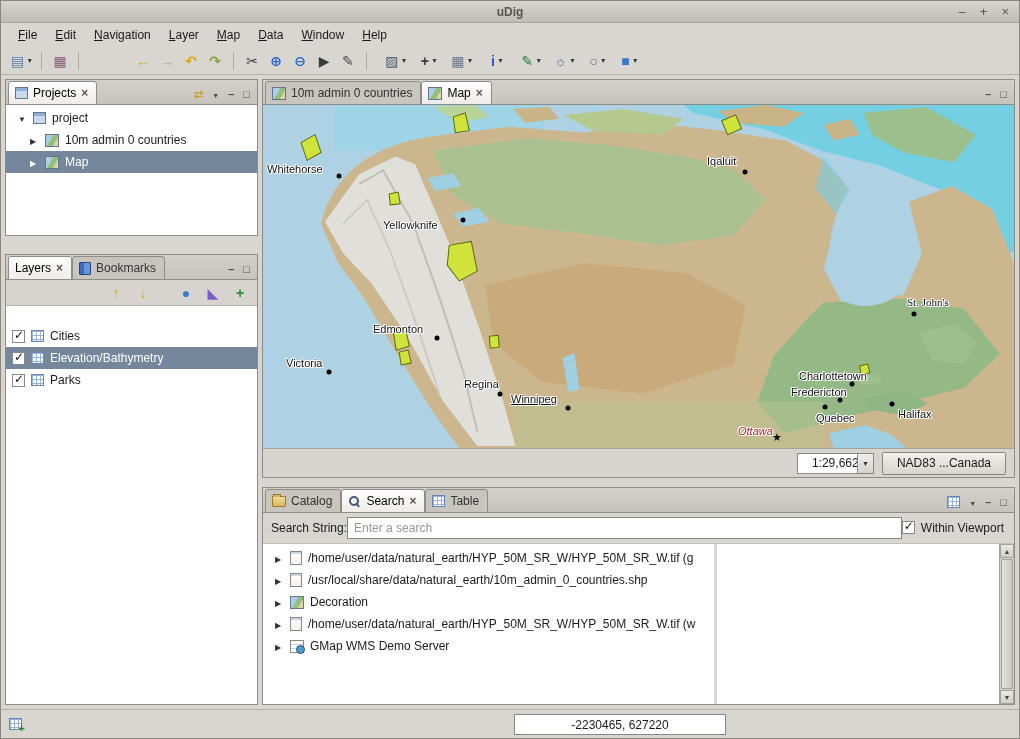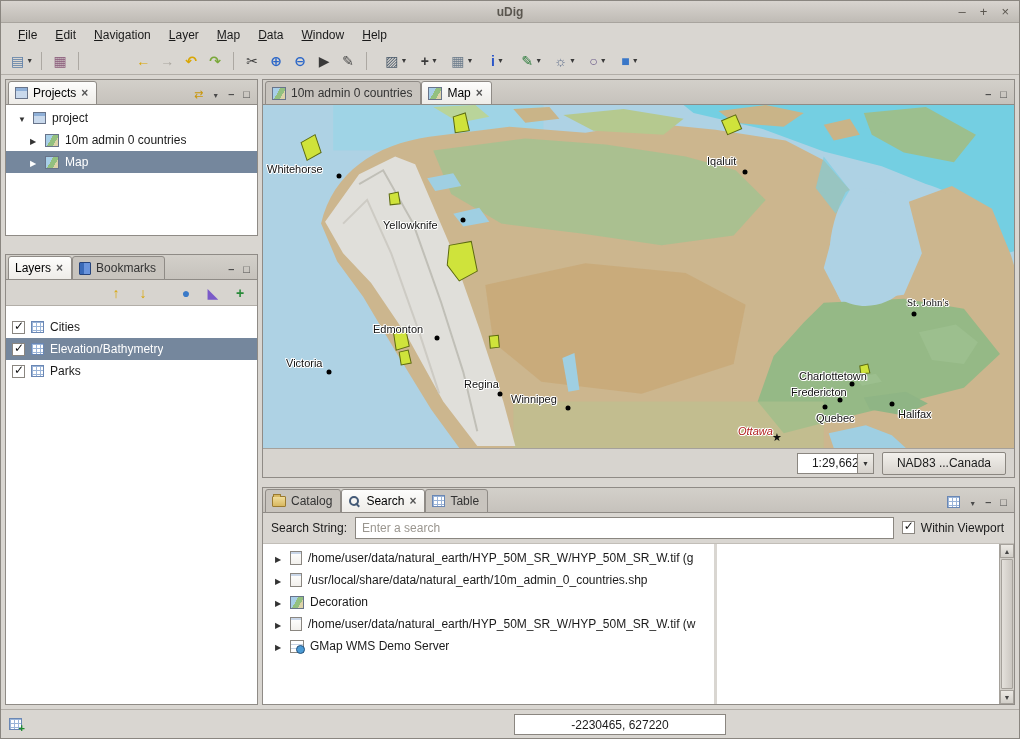--- a/index.html
+++ b/index.html
@@ -46,21 +46,21 @@
 .tree-row{display:flex;align-items:center;gap:6px;height:22px;padding-left:12px;white-space:nowrap;overflow:hidden}
 .tree-row.child{padding-left:24px}
 .tree-row.selected{background:#75879d;color:#fff}
 .tri{flex:none;width:9px}
 .tri::before{content:"▶";font-size:8px;color:#333}
 .tri.open::before{content:"▼"}
 .tree-row.selected .tri::before{color:#fff}
 .rt{overflow:hidden;text-overflow:clip}
 
 .layers-toolbar{height:26px;display:flex;align-items:center;justify-content:flex-end;gap:3px;padding-right:5px;background:#d7d4cf;border-bottom:1px solid #b2aea8;flex:none}
-.layers-list{flex:1;background:#fff;padding-top:10px;min-height:0}
+.layers-list{flex:1;background:#fff;padding-top:19px;min-height:0}
 .layer-row{display:flex;align-items:center;gap:6px;height:22px;padding-left:6px}
 .layer-row.selected{background:#75879d;color:#fff}
 .cb{flex:none;width:13px;height:13px;background:#fff;border:1px solid #8a8680;position:relative}
 .cb.checked::after{content:"✓";position:absolute;left:1px;top:-3px;font-size:12px;color:#111}
 
 .ic{display:inline-block;flex:none}
 .ic-projects{width:13px;height:12px;background:#c9d9ec;border:1px solid #68748a;box-shadow:inset 0 3px 0 #8fb0d8}
 .ic-map{width:14px;height:13px;background:linear-gradient(120deg,#a8cfe8 0 40%,#93c07f 40% 72%,#ddd3a8 72%);border:1px solid #68748a}
 .ic-grid{width:13px;height:12px;background-color:#fff;border:1px solid #6a87b4;background-image:linear-gradient(#9ab4d8 1px,transparent 1px),linear-gradient(90deg,#9ab4d8 1px,transparent 1px);background-size:4px 4px}
 .ic-book{width:12px;height:13px;background:linear-gradient(90deg,#3a6ab8 0 45%,#6a94dc 45%);border:1px solid #27447c;border-radius:1px}
@@ -81,21 +81,21 @@
 .city-marker{position:absolute;width:5px;height:5px;background:#000;border-radius:50%;transform:translate(-50%,-50%)}
 .city-marker.star{width:auto;height:auto;background:none;border-radius:0;font-size:11px;color:#111;line-height:1}
 .city-label{position:absolute;font-size:11px;color:#111;white-space:nowrap;
   text-shadow:-1px 0 #fff,1px 0 #fff,0 -1px #fff,0 1px #fff,1px 1px #fff,-1px -1px #fff}
 .map-footer{height:28px;background:#d7d4cf;display:flex;align-items:center;justify-content:flex-end;gap:8px;padding-right:8px;flex:none}
 .scale-combo{display:flex;align-items:stretch;height:21px}
 .scale-value{width:60px;background:#fff;border:1px solid #8a8680;border-right:none;display:flex;align-items:center;padding-left:14px;overflow:hidden;white-space:nowrap}
 .scale-dd{width:17px;background:linear-gradient(#f0eeea,#d6d2cc);border:1px solid #8a8680;display:flex;align-items:center;justify-content:center;font-size:7px;color:#333}
 .crs-button{height:23px;padding:0 14px;background:linear-gradient(#f2f0ec,#d8d4ce);border:1px solid #8a8680;border-radius:2px;display:flex;align-items:center;white-space:nowrap}
 
-.search-row{height:31px;display:flex;align-items:center;gap:8px;padding:0 8px;background:#d9d6d1;border-bottom:1px solid #c2beb8;flex:none}
+.search-row{height:31px;display:flex;align-items:center;padding:0 8px;background:#d9d6d1;border-bottom:1px solid #c2beb8;flex:none}
 .search-input{flex:1;height:22px;border:1px solid #8a8680;background:#fff;padding:0 6px;font:12px "Liberation Sans","DejaVu Sans",sans-serif;color:#222}
 .search-input::placeholder{color:#9a968f}
 .viewport-wrap{display:flex;align-items:flex-start;gap:6px;flex:none;padding-right:2px}
 .results-area{flex:1;display:flex;min-height:0}
 .results-tree{flex:1;background:#fff;border-right:3px solid #d9d6d1;padding-top:3px;overflow:hidden}
 .detail-pane{width:282px;background:#fff;flex:none}
 .vscroll{width:15px;background:#d2cfc9;border-left:1px solid #a5a19b;display:flex;flex-direction:column;flex:none}
 .sbtn{height:14px;display:flex;align-items:center;justify-content:center;font-size:7px;color:#444;background:linear-gradient(#ece9e4,#d2cfc9);border:1px solid #a5a19b}
 .sthumb{flex:1;margin:1px;background:linear-gradient(90deg,#e4e1dc,#cbc7c1);border:1px solid #a5a19b;border-radius:1px}
 
@@ -356,21 +356,21 @@
             <div class="city-label" style="left: 120px; top: 99px; margin-top: 15px;">Yellowknife</div>
             <div class="city-marker" style="left: 482px; top: 67px;"></div>
             <div class="city-label" style="left: 444px; top: 50px;">Iqaluit</div>
             <div class="city-marker" style="left: 174px; top: 233px;"></div>
             <div class="city-label" style="left: 110px; top: 218px;">Edmonton</div>
             <div class="city-marker" style="left: 66px; top: 267px;"></div>
             <div class="city-label" style="left: 23px; top: 252px;">Victoria</div>
             <div class="city-marker" style="left: 237px; top: 289px;"></div>
             <div class="city-label" style="left: 201px; top: 273px;">Regina</div>
             <div class="city-marker" style="left: 305px; top: 303px;"></div>
-            <div class="city-label" style="left: 248px; top: 288px;">Winnipeg</div>
+            <div class="city-label" style="left: 248px; top: 288px; text-decoration: underline;">Winnipeg</div>
             <div class="city-marker" style="left: 651px; top: 209px;"></div>
             <div class="city-label" style="left: 644px; top: 191px; font-family: Liberation Serif, serif;">St. John's</div>
             <div class="city-marker" style="left: 589px; top: 279px;"></div>
             <div class="city-label" style="left: 536px; top: 265px;">Charlottetown</div>
             <div class="city-marker" style="left: 577px; top: 295px;"></div>
             <div class="city-label" style="left: 528px; top: 281px;">Fredericton</div>
             <div class="city-marker" style="left: 562px; top: 302px;"></div>
             <div class="city-label" style="left: 553px; top: 307px;">Quebec</div>
             <div class="city-marker" style="left: 629px; top: 299px;"></div>
             <div class="city-label" style="left: 635px; top: 303px;">Halifax</div>

